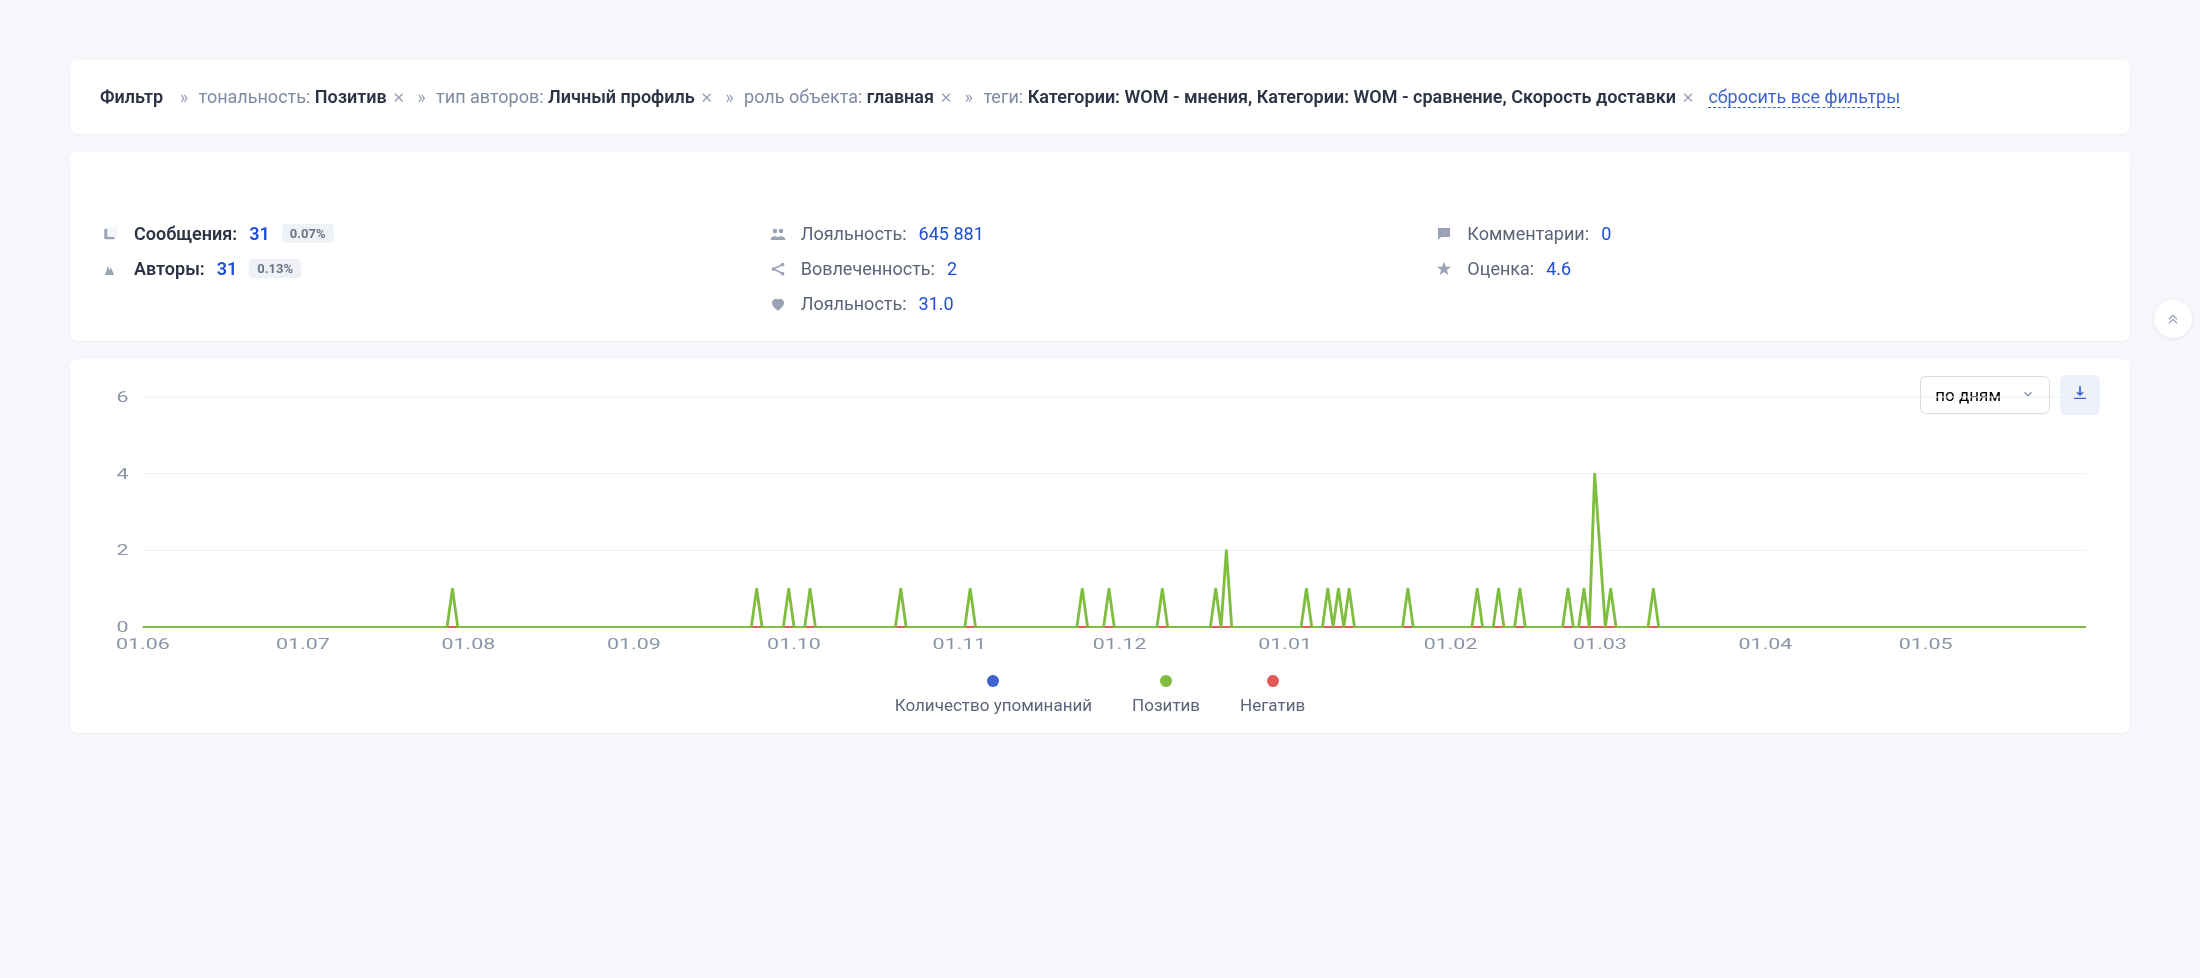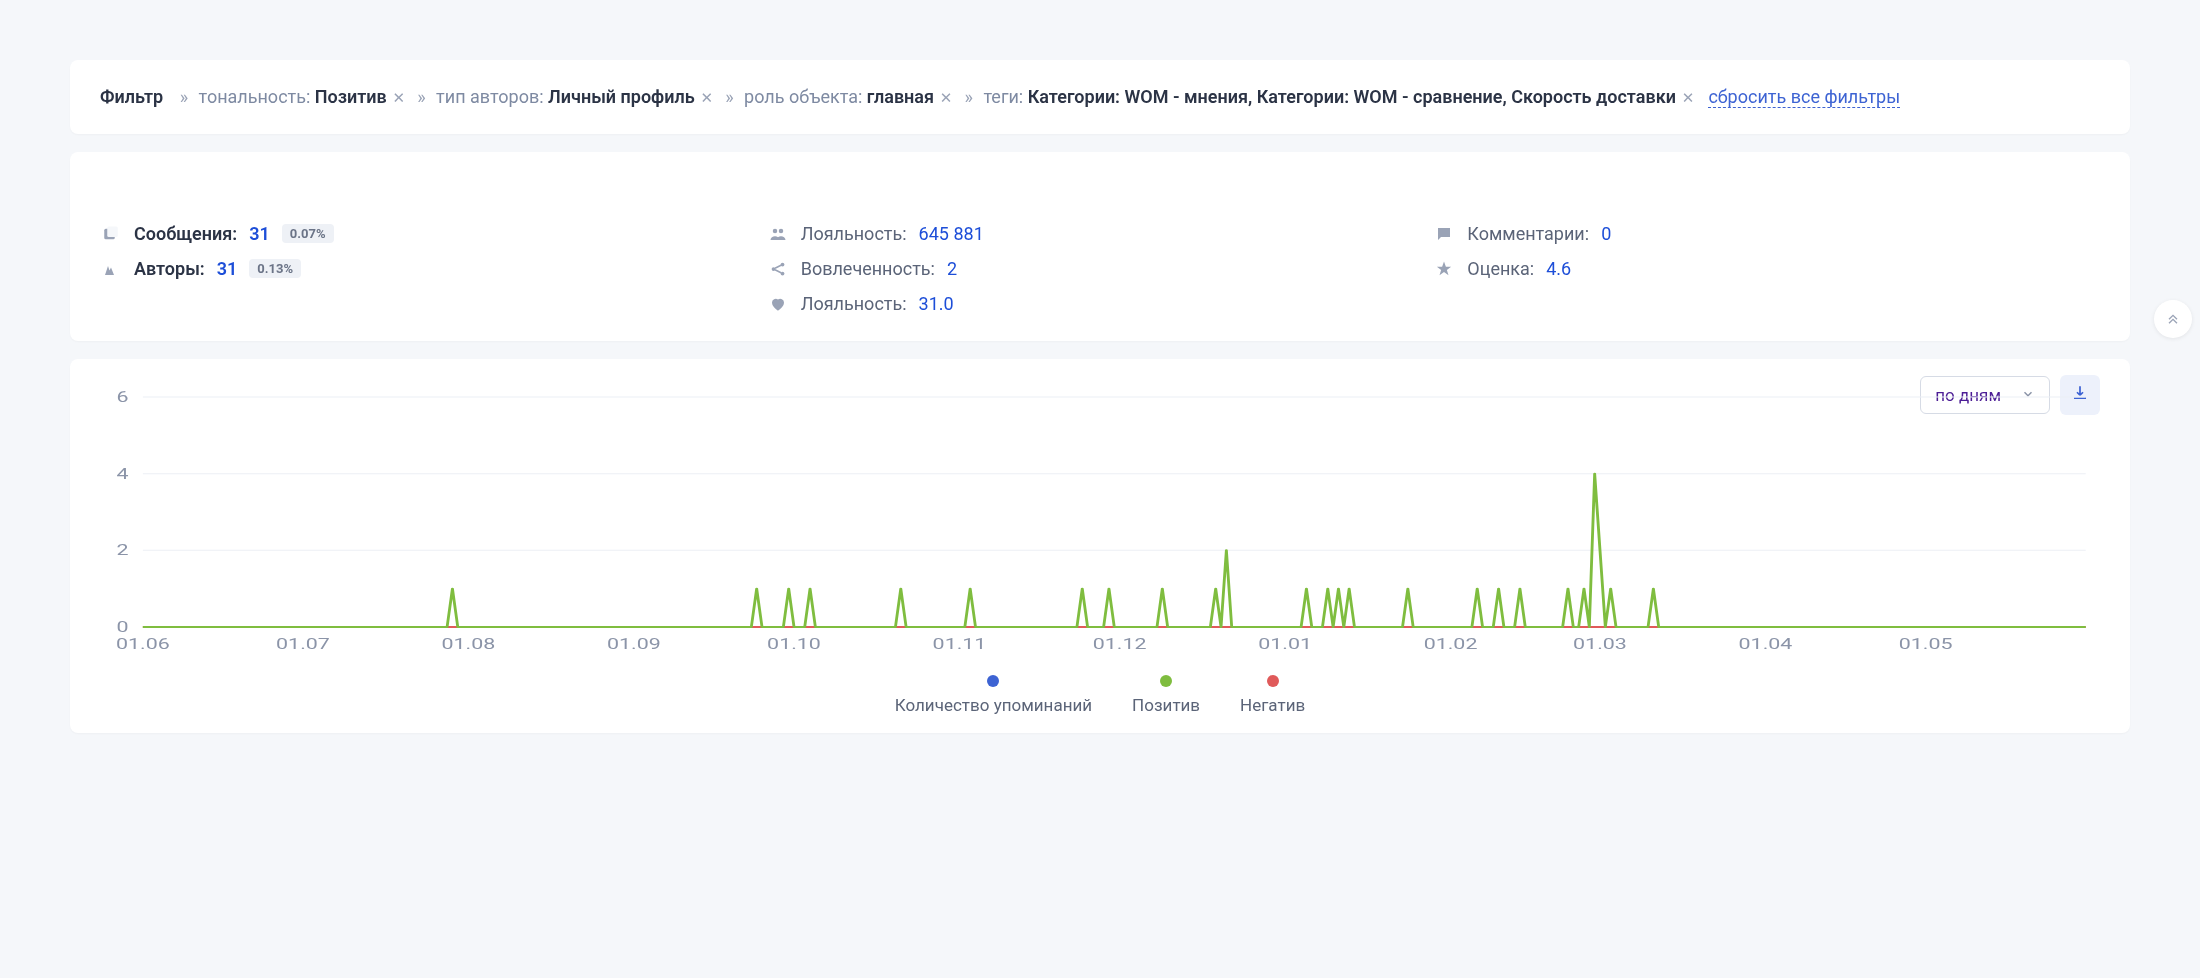--- a/index.html
+++ b/index.html
@@ -44,21 +44,21 @@
   .badge {
     font-size: 13px; background: #eef1f6; color: #6b7487;
     padding: 2px 8px; border-radius: 4px; font-weight: 700;
   }
   
   .chart-card { position: relative; padding-top: 28px; padding-bottom: 18px; }
   .chart-controls { position: absolute; right: 30px; top: 16px; display: flex; gap: 10px; align-items: center; }
   .dropdown {
     border: 1px solid #d6dbe5; border-radius: 6px; background: #fff;
     padding: 8px 14px; display: flex; align-items: flex-start; gap: 20px;
-    color: #4c1d95; font-size: 17px; cursor: pointer;
+    color: #000000; font-size: 17px; cursor: pointer;
   }
   .dl-btn {
     width: 40px; height: 40px; border-radius: 6px; background: #edf1fb;
     display: inline-flex; align-items: center; justify-content: center;
     color: #3d63d3; cursor: pointer;
   }
   
   .chart-wrap { position: relative; width: 100%; }
   .chart-svg { width: 100%; height: 280px; display: block; }
   .grid-line { stroke: #eceff5; stroke-width: 1; }

